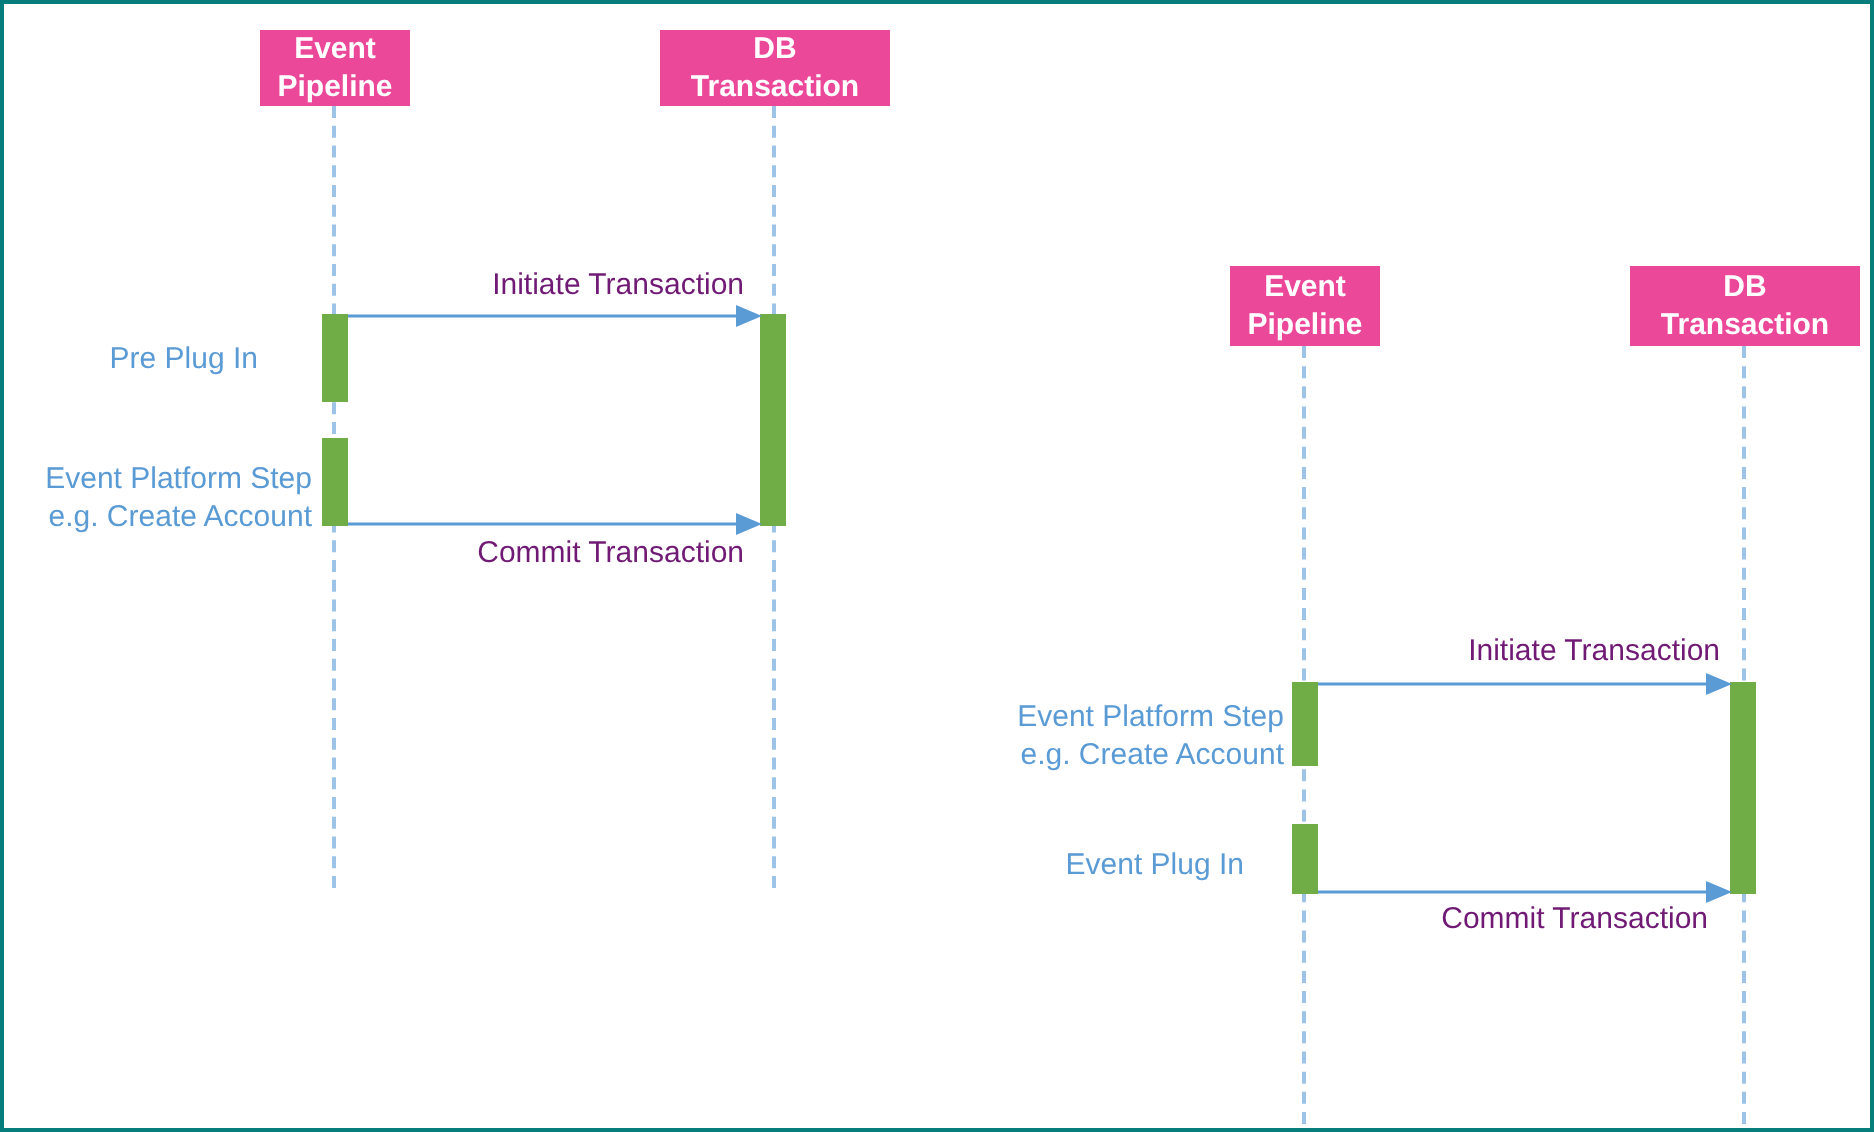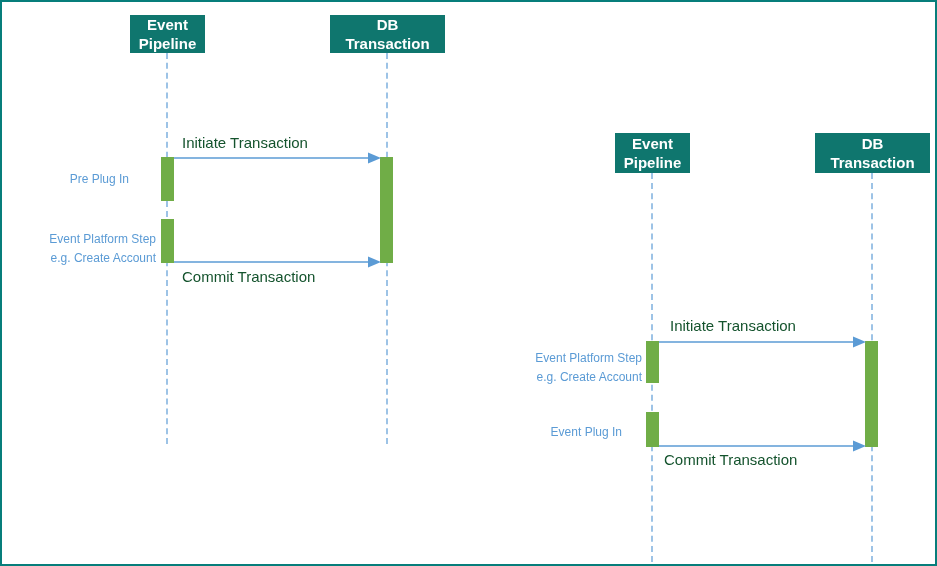--- a/index.html
+++ b/index.html
@@ -12,21 +12,21 @@
     position: relative;
     width: 937px;
     height: 566px;
     box-sizing: border-box;
     border: 2px solid #077e7b;
     background: #ffffff;
     overflow: hidden;
   }
   .actor-box {
     position: absolute;
-    background: #0f766e;
+    background: #ec4899;
     color: #ffffff;
     font-weight: bold;
     font-size: 15px;
     line-height: 19px;
     text-align: center;
     display: flex;
     align-items: center;
     justify-content: center;
     white-space: pre-line;
   }
@@ -35,29 +35,29 @@
     width: 0;
     border-left: 2px dashed #9dc3e6;
   }
   .activation {
     position: absolute;
     width: 13px;
     background: #70ad47;
   }
   .msg-label {
     position: absolute;
-    color: #14532d;
+    color: #701a75;
     font-size: 15px;
-    text-align: left;
+    text-align: right;
     white-space: nowrap;
   }
   .note-label {
     position: absolute;
     color: #5b9bd5;
-    font-size: 12px;
+    font-size: 15px;
     line-height: 19px;
     text-align: right;
     white-space: pre-line;
   }
   .arrow-svg {
     position: absolute;
     overflow: visible;
   }
 </style>
 </head>

